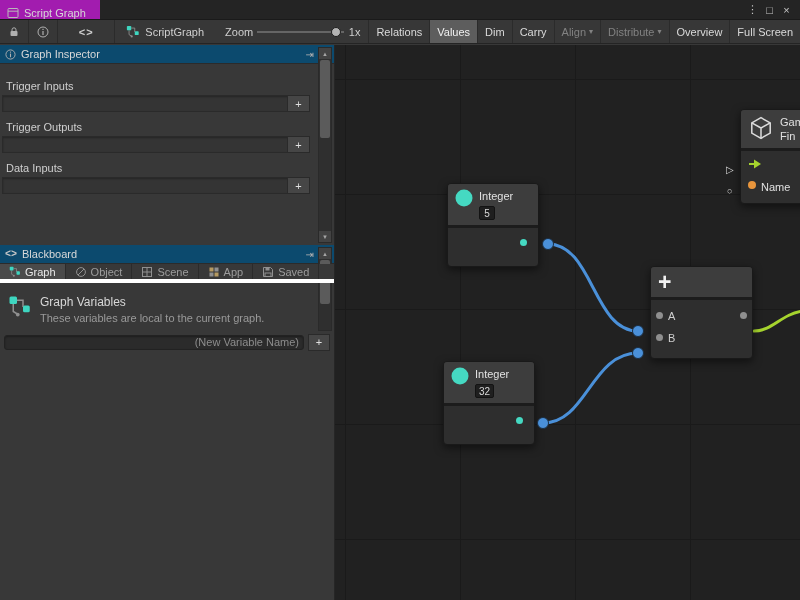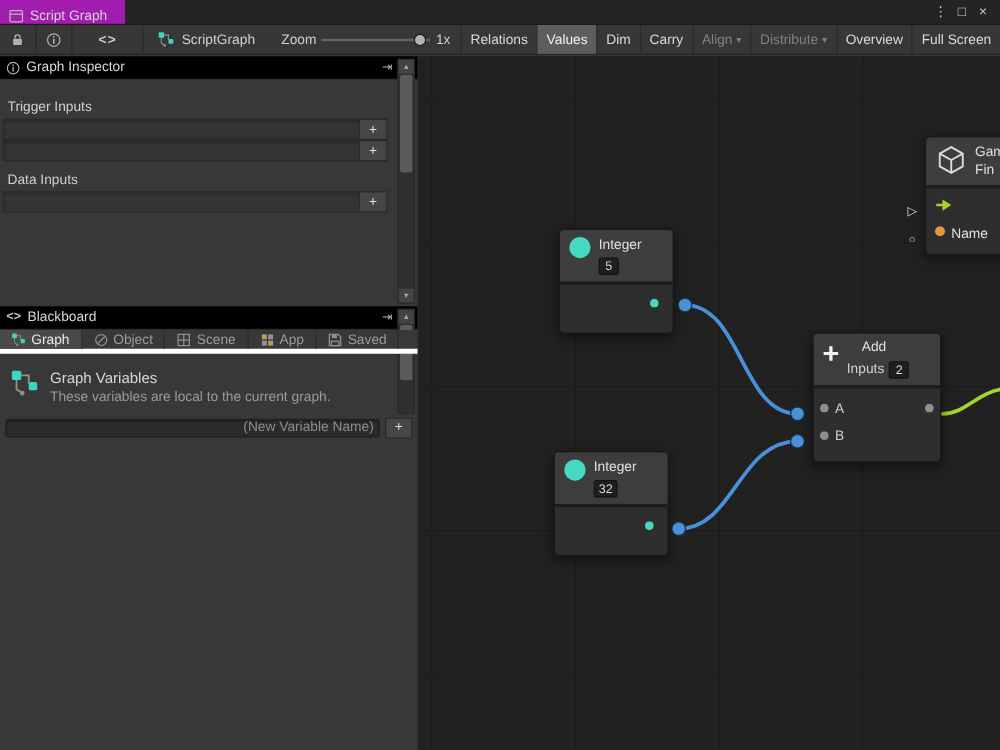--- a/index.html
+++ b/index.html
@@ -29,21 +29,21 @@
   .toggles { margin-left:auto; display:flex; align-items:stretch; }
   .toggle { display:flex; align-items:center; padding:0 7px; border-left:1px solid #2b2b2b; color:#dadada; white-space:nowrap; }
   .toggle.active { background:#5d5d5d; color:#f0f0f0; }
   .toggle.disabled { color:#828282; }
   .caret { font-size:8px; margin-left:3px; }
 
   
   .content { position:absolute; top:45px; left:0; right:0; bottom:0; display:flex; }
   .sidebar { width:335px; flex:none; position:relative; background:#383838; border-right:1px solid #262626; }
 
-  .panel-header { position:absolute; left:0; right:0; height:19px; background:#000000; border-bottom:1px solid #2b2b2b;
+  .panel-header { position:absolute; left:0; right:0; height:19px; background:#0c4a6e; border-bottom:1px solid #2b2b2b;
     display:flex; align-items:center; gap:5px; padding:0 20px 0 5px; color:#d8d8d8; }
   .panel-header .dock { margin-left:auto; color:#b2b2b2; font-size:10px; }
   .hdr-icon-text { color:#c8c8c8; font-family:"Liberation Mono", monospace; font-size:10px; font-weight:bold; }
 
   .insp-header { top:0; }
   .insp-body { position:absolute; top:19px; left:0; right:0; height:181px; overflow:hidden; }
   .fields-row { display:flex; gap:7px; margin:5px 26px 0 5px; }
   .fields-col { flex:1; }
   .tfield { width:100%; height:15px; background:#2b2b2b; border:1px solid #222; border-radius:3px;
     color:#c8c8c8; font-family:"Liberation Sans",sans-serif; font-size:11px; padding:0 4px;
@@ -241,20 +241,21 @@
       <span class="dock">⇥</span>
     </div>
 
     <div class="insp-body">
 
       <div class="section-label">Trigger Inputs</div>
       <div class="section-bar">
         <div class="bar-add">+</div>
       </div>
 
+      <div class="section-label tight">Trigger Outputs</div>
       <div class="section-bar">
         <div class="bar-add">+</div>
       </div>
 
       <div class="section-label tight">Data Inputs</div>
       <div class="section-bar">
         <div class="bar-add">+</div>
       </div>
     </div>
 
@@ -371,27 +372,20 @@
         <svg class="out-dot" width="7" height="7">
           <circle cx="3.5" cy="3.5" r="3.5" fill="#45d9c2"></circle>
         </svg>
       </div>
     </div>
 
     <div class="node n-add" style="left:315px; top:221px;">
       <div class="node-hd">
         <div class="hd-flex">
           <span class="plus-glyph">+</span>
-          <div class="add-col">
-            <div class="add-title">Add</div>
-            <div class="add-inputs-row">
-              <span>Inputs</span>
-              <span class="mini-field">2</span>
-            </div>
-          </div>
         </div>
       </div>
       <div class="node-body">
         <div class="prow" style="top:8px;">
           <svg class="pdot-l" width="7" height="7">
             <circle cx="3.5" cy="3.5" r="3.5" fill="#8f8f8f"></circle>
           </svg>
           <span class="plabel">A</span>
           <svg class="pdot-r" width="7" height="7">
             <circle cx="3.5" cy="3.5" r="3.5" fill="#8f8f8f"></circle>

